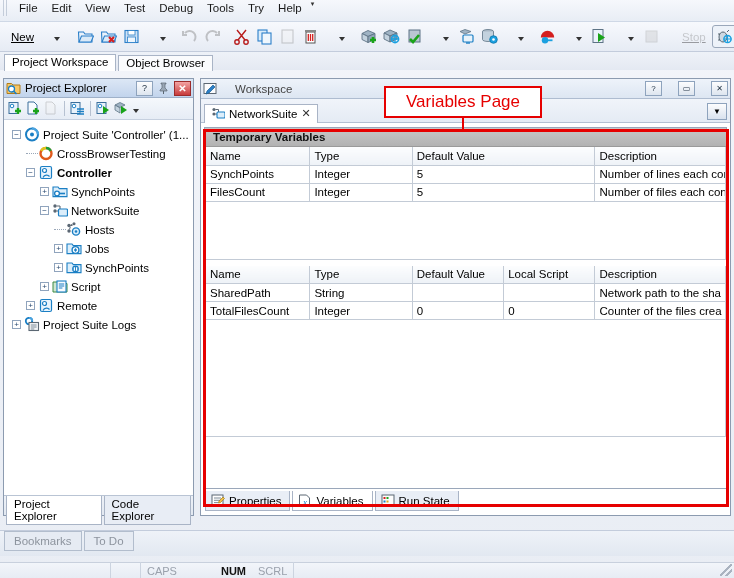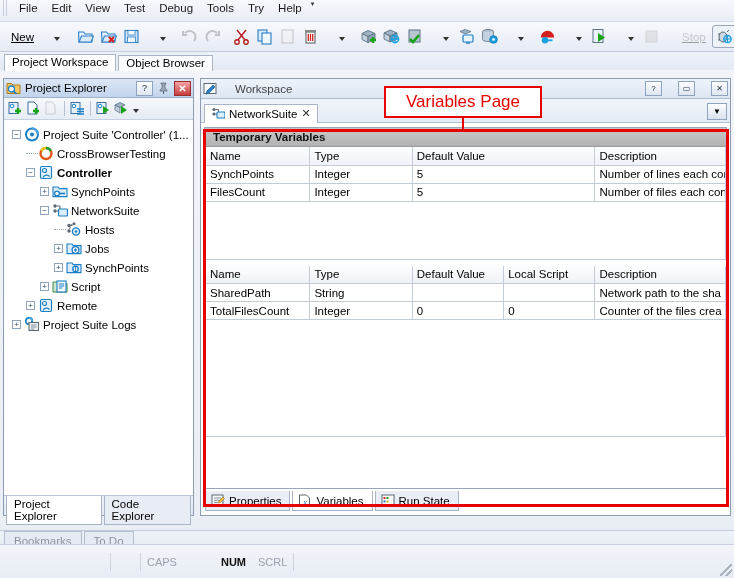--- a/index.html
+++ b/index.html
@@ -131,21 +131,21 @@
           border:1px solid #a9b4c6; border-top:none; background:#e9eef6; margin-right:2px; }
   .dtab.sel { background:#fff; }
 
   
   .botbar { position:absolute; left:0; right:0; bottom:22px; height:26px;
             background:linear-gradient(#eef2f8,#e2e8f1); border-top:1px solid #c3ccdc;
             display:flex; align-items:flex-start; padding-left:4px; }
   .btab { font-size:11.5px; padding:3px 9px; border:1px solid #b2bdcd; background:#e6ebf3; margin-right:2px; color:#8d949e;}
   .btab.sel { background:#fff; color:#000; }
 
-  .status { position:absolute; left:0; right:0; bottom:0; height:34px;
+  .status { position:absolute; left:0; right:0; bottom:0; height:16px;
             background:linear-gradient(#f2f5fa,#e7ecf4); border-top:1px solid #c8d0dd;
             display:flex; align-items:center; font-size:11px; }
   .scell { height:18px; border-left:1px solid #ccd4e0; display:flex; align-items:center; padding:0 6px; color:#9aa1ac; }
   .scell.first { border-left:none; }
   .scell b { color:#111; font-weight:bold;padding-left:32px; }
   .grip-ne { position:absolute; right:2px; bottom:2px; width:12px; height:12px;
              background:
                linear-gradient(135deg, transparent 45%, #aab3c0 45%, #aab3c0 55%, transparent 55%) ,
                linear-gradient(135deg, transparent 70%, #aab3c0 70%, #aab3c0 80%, transparent 80%);}
 

